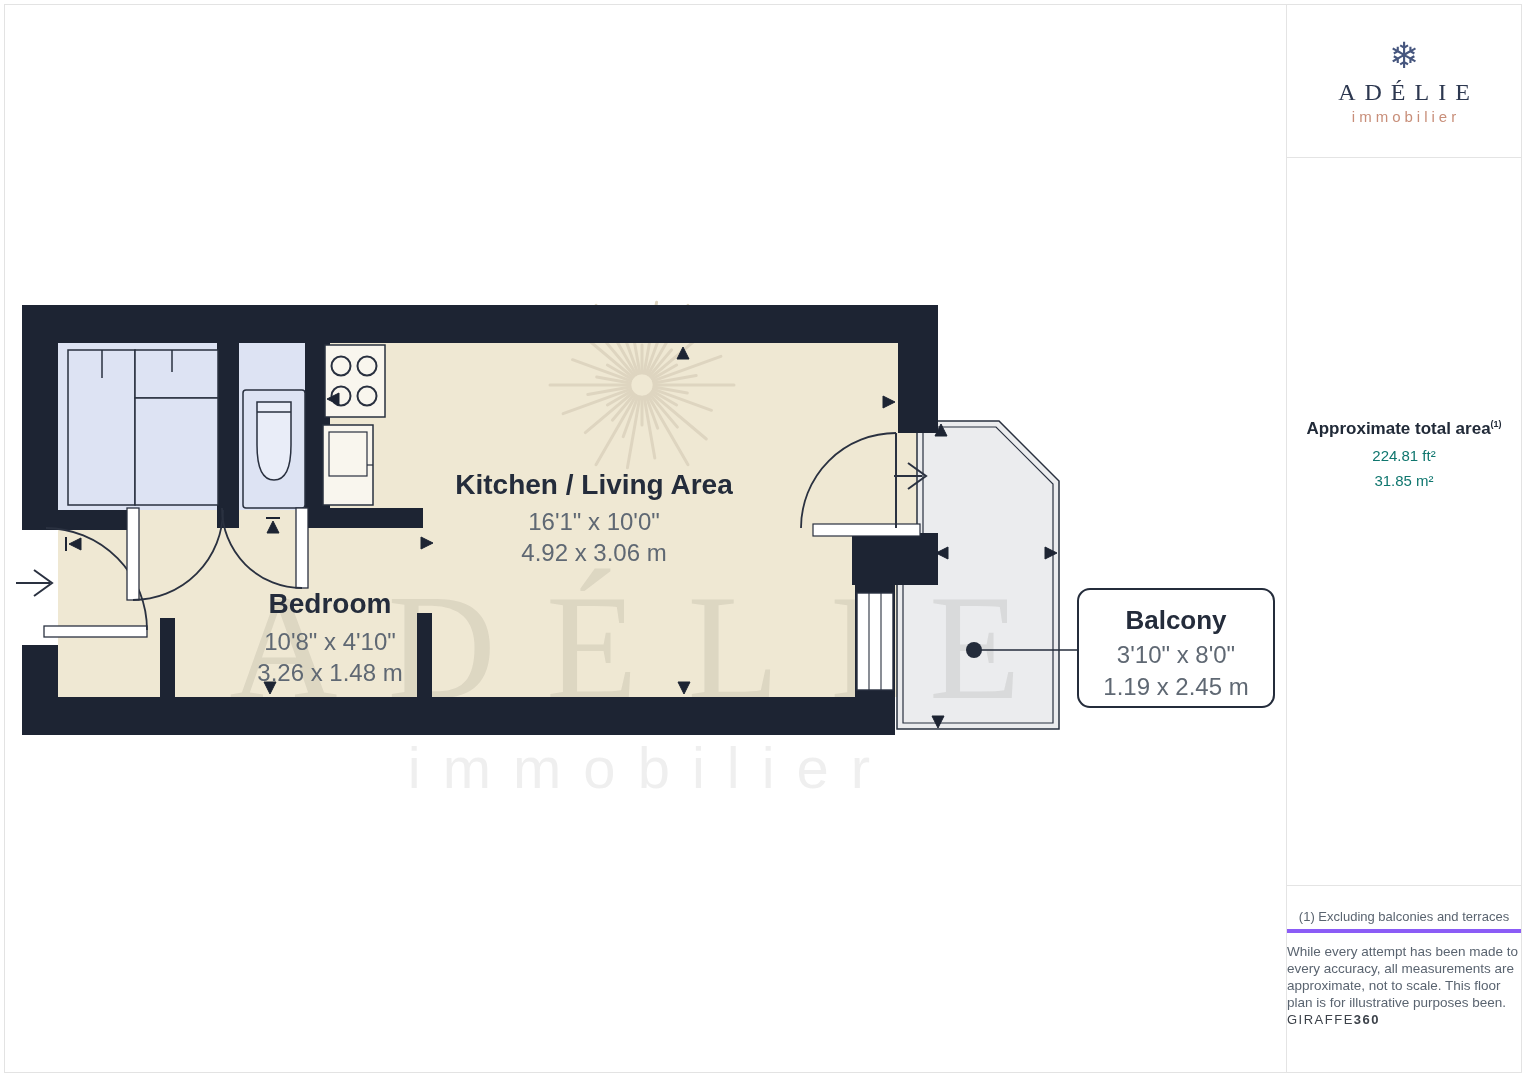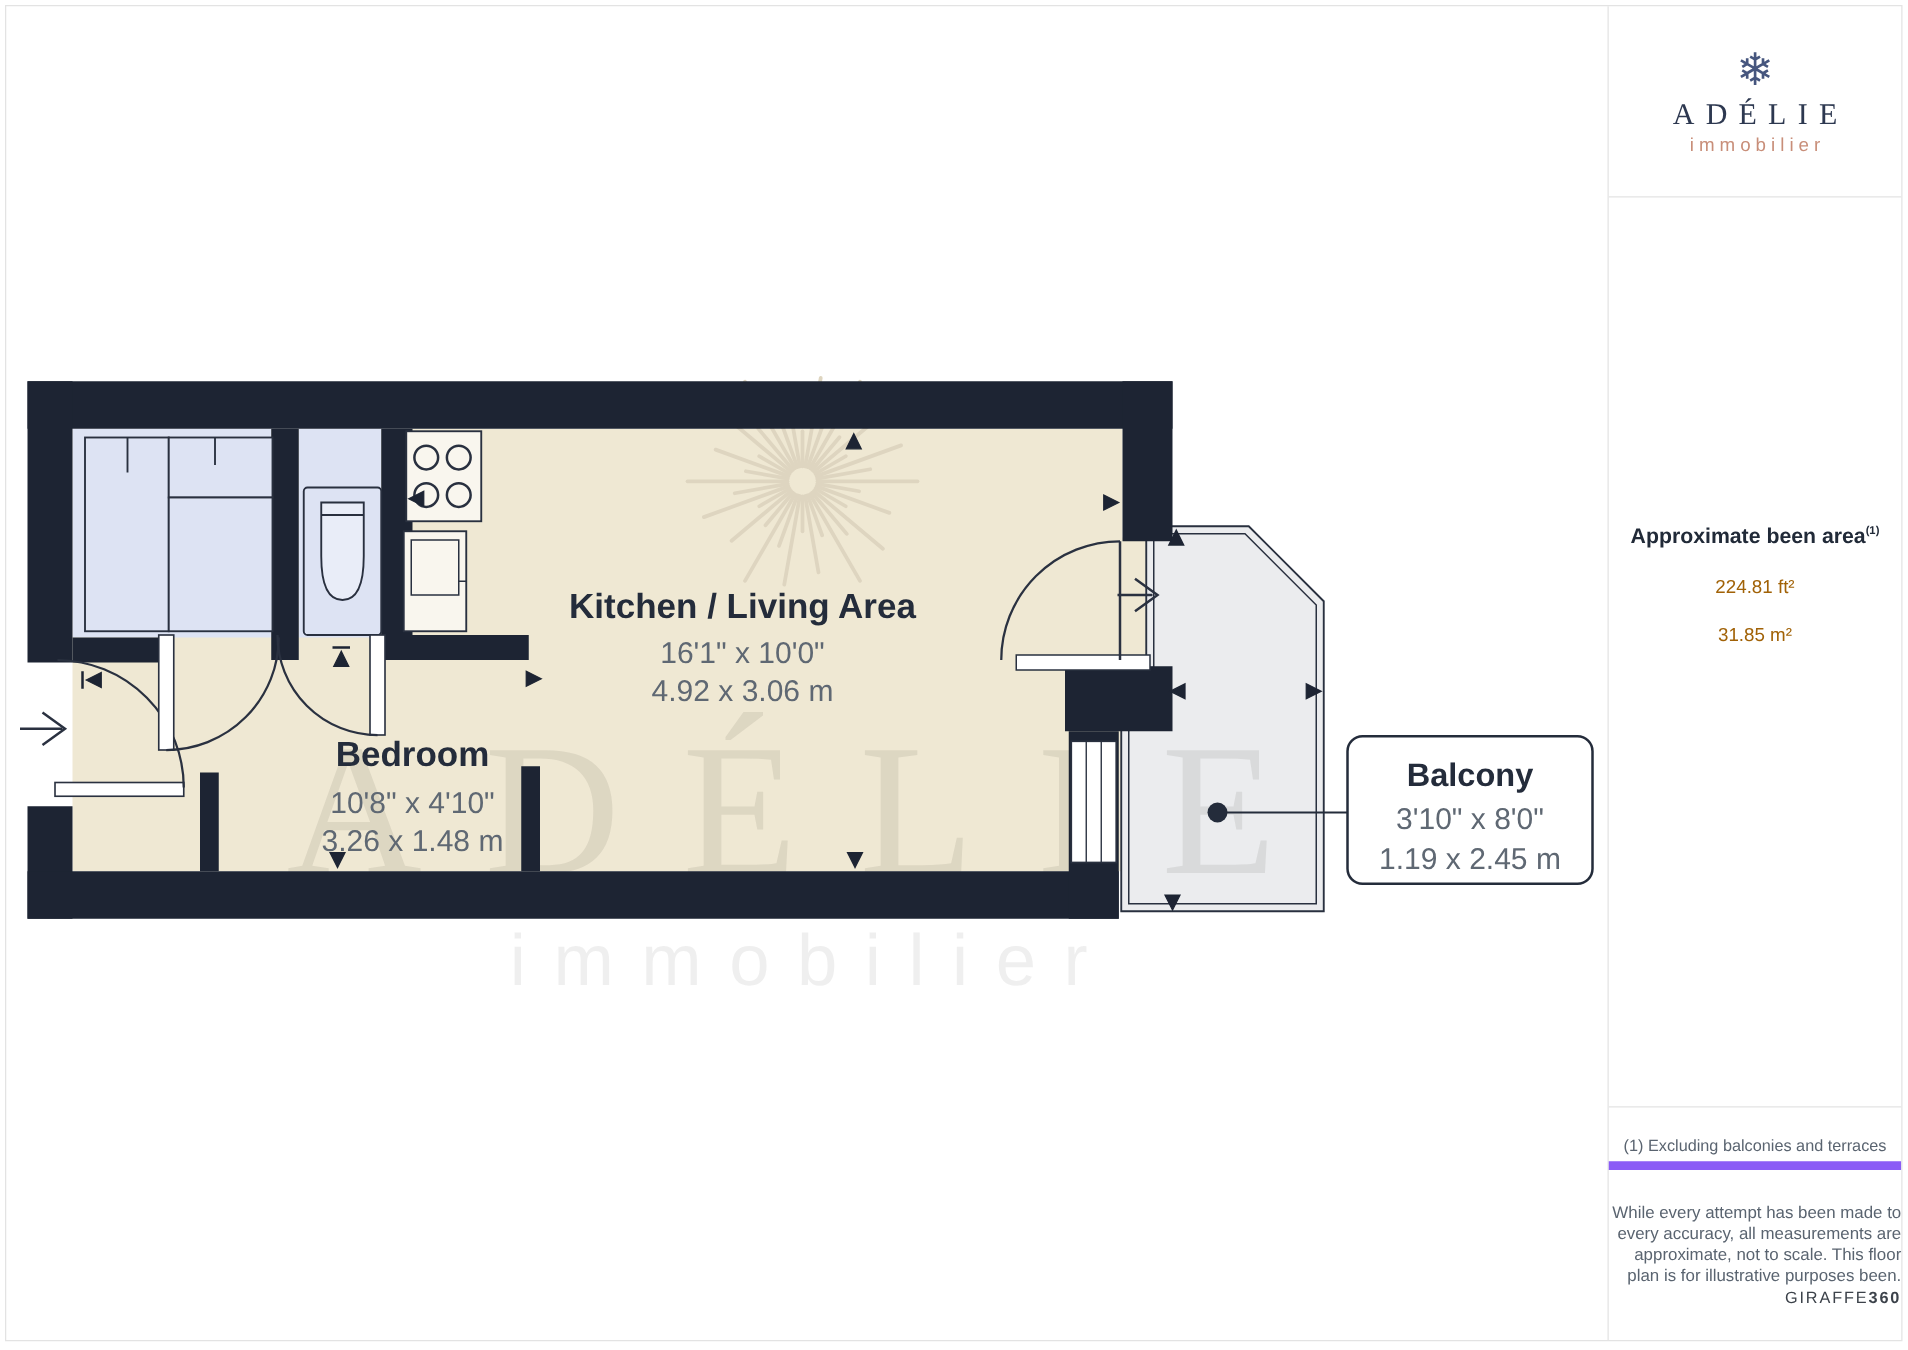--- a/index.html
+++ b/index.html
@@ -13,25 +13,25 @@
            border-left:1px solid #e4e4e4;}
   .sb-logo{position:absolute;top:0;left:0;right:0;height:152px;border-bottom:1px solid #e4e4e4;
            display:flex;flex-direction:column;align-items:center;justify-content:center;}
   .flake{font-size:36px;line-height:38px;color:#46567e;}
   .brand{margin-top:4px;font-family:"Liberation Serif",serif;font-size:24px;letter-spacing:9px;
          color:#2d3850;text-indent:9px;}
   .brand-sub{margin-top:2px;font-size:15px;letter-spacing:4px;color:#c88e79;text-indent:4px;}
   .sb-area{position:absolute;top:414px;left:0;right:0;text-align:center;color:#212a38;}
   .sb-area-title{font-size:17px;font-weight:bold;}
   .sb-area-title sup{font-size:9px;}
-  .sb-area-val{margin-top:22px;font-size:15px;color:#a16207;}
+  .sb-area-val{margin-top:8px;font-size:15px;color:#0f766e;}
   .sb-footnote{position:absolute;top:864px;left:0;right:0;height:60px;border-top:1px solid #e4e4e4;
                display:flex;align-items:center;justify-content:center;font-size:13px;color:#5a6470;margin-top:16px;}
-  .sb-disc{position:absolute;top:924px;left:0;right:0;bottom:0;border-top:7px solid #8b5cf6;
-           text-align:right;padding-top:25px;font-size:13.5px;line-height:17px;color:#5a6470;}
+  .sb-disc{position:absolute;top:924px;left:0;right:0;bottom:0;border-top:4px solid #8b5cf6;
+           text-align:left;padding-top:10px;font-size:13.5px;line-height:17px;color:#5a6470;}
   .giraffe{font-size:13px;letter-spacing:1.5px;color:#3c424a;}
   .giraffe b{font-weight:bold;}
 
   
   text{font-family:"Liberation Sans",sans-serif;}
   .room-name{font-size:28px;font-weight:bold;fill:#242c3b;text-anchor:middle;}
   .room-dim{font-size:24px;fill:#5f6873;text-anchor:middle;}
   .callout-name{font-size:26px;font-weight:bold;fill:#242c3b;text-anchor:middle;}
   .wm-brand{font-family:"Liberation Serif",serif;font-size:150px;letter-spacing:50px;
             fill:rgba(40,35,20,0.085);text-anchor:middle;}
@@ -218,21 +218,21 @@
 
   <div class="sidebar">
     <div class="sb-logo">
       <div class="flake">❄</div>
       <div class="brand">ADÉLIE</div>
       <div class="brand-sub">immobilier</div>
     </div>
 
     <div class="sb-area">
       <div class="sb-area-title">
-        <span>Approximate been area</span><sup>(1)</sup>
+        <span>Approximate total area</span><sup>(1)</sup>
       </div>
       <div class="sb-area-val">224.81 ft²</div>
       <div class="sb-area-val">31.85 m²</div>
     </div>
 
     <div class="sb-footnote">(1) Excluding balconies and terraces</div>
 
     <div class="sb-disc">
       <div>While every attempt has been made to</div>
       <div>every accuracy, all measurements are</div>

